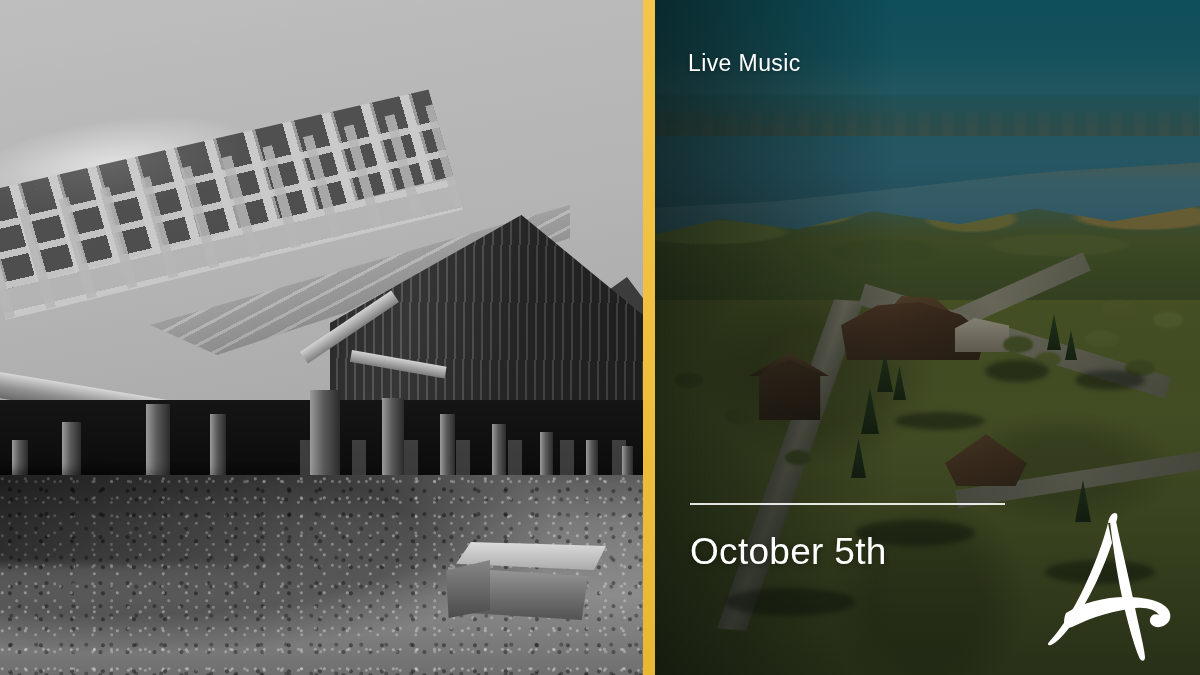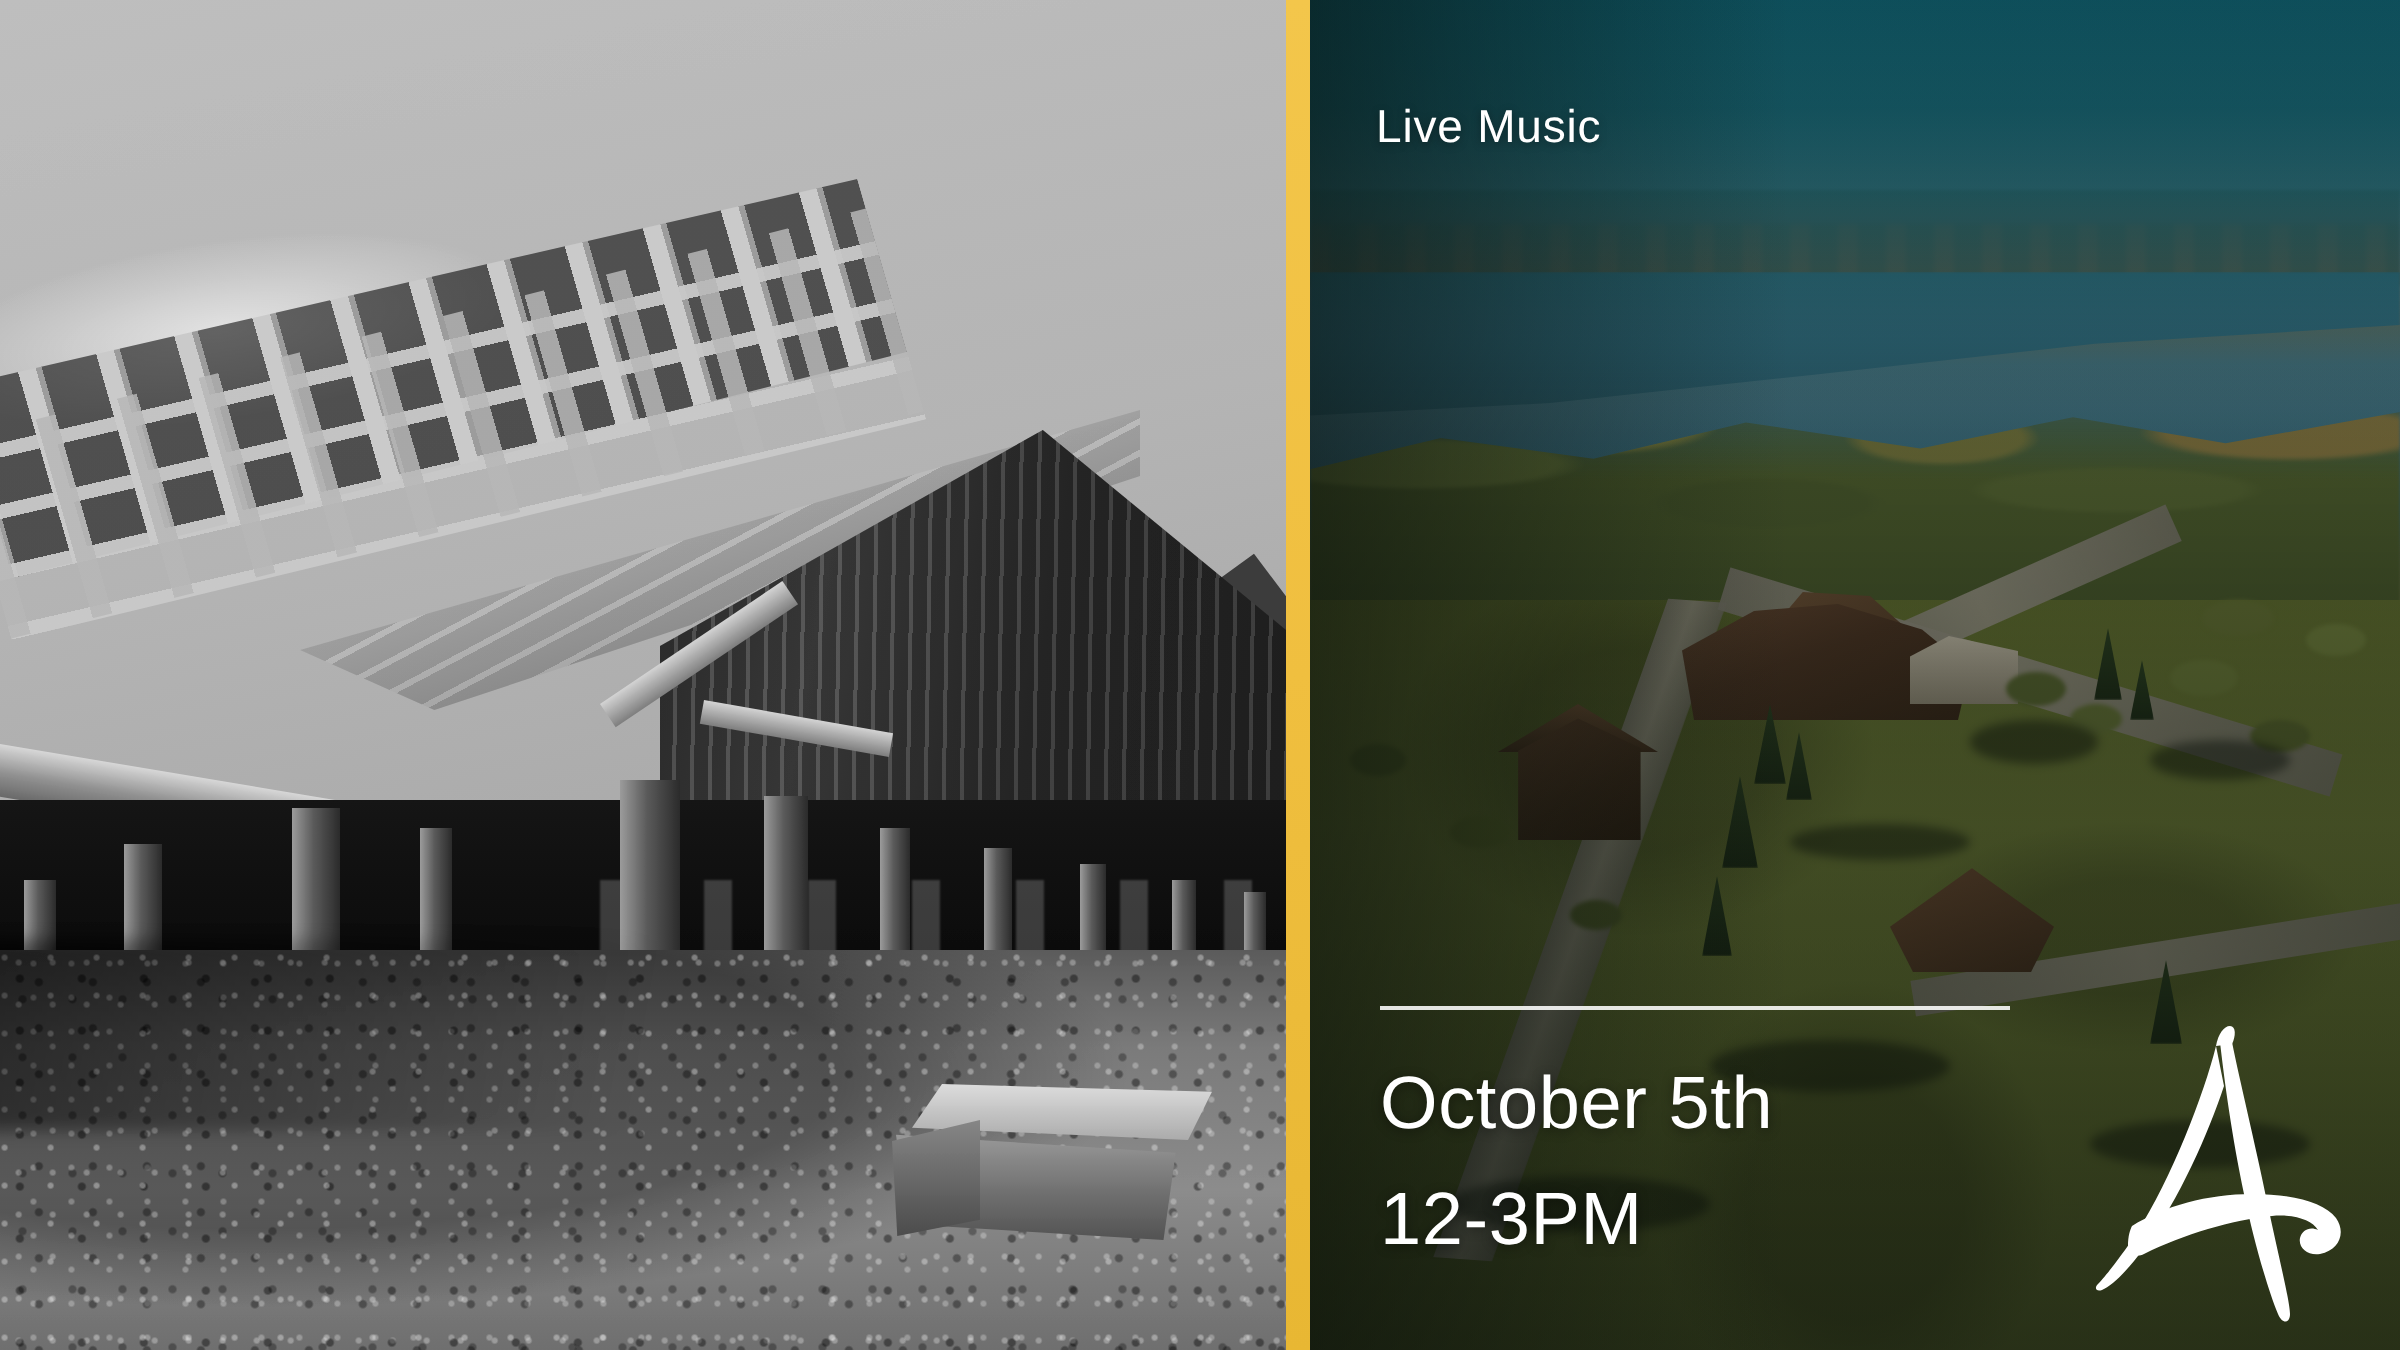--- a/index.html
+++ b/index.html
@@ -548,21 +548,20 @@
     <div class="left-vignette"></div>
 
     <div class="content">
       <div class="eyebrow">Live Music</div>
 
 
       <div class="rule"></div>
 
       <div class="date-line">October 5th</div>
 
-      <div class="time-line">12-3PM</div>
 
       <div class="logo-mark">
         <svg viewBox="0 0 140 160" xmlns="http://www.w3.org/2000/svg" aria-hidden="true">
 
           <path d="M62 18 C56 42 40 84 22 112 C14 124 6 134 3 137 C1 139 2 141 5 140 C10 138 18 130 26 119 C44 94 58 62 66 38 Z" fill="#ffffff"></path>
 
           <path d="M64 16 C66 34 70 64 76 92 C81 116 88 140 93 152 C95 157 99 157 99 152 C99 146 93 122 88 98 C81 64 74 36 70 16 Z" fill="#ffffff"></path>
 
           <path d="M20 108 C36 98 58 92 80 92 C100 92 116 96 122 104 C127 111 124 120 114 122 C108 123 103 119 104 114 C105 110 109 108 113 110 C110 105 101 102 90 103 C70 105 46 112 26 122 C22 124 18 122 18 118 C18 113 19 110 20 108 Z" fill="#ffffff"></path>
 

